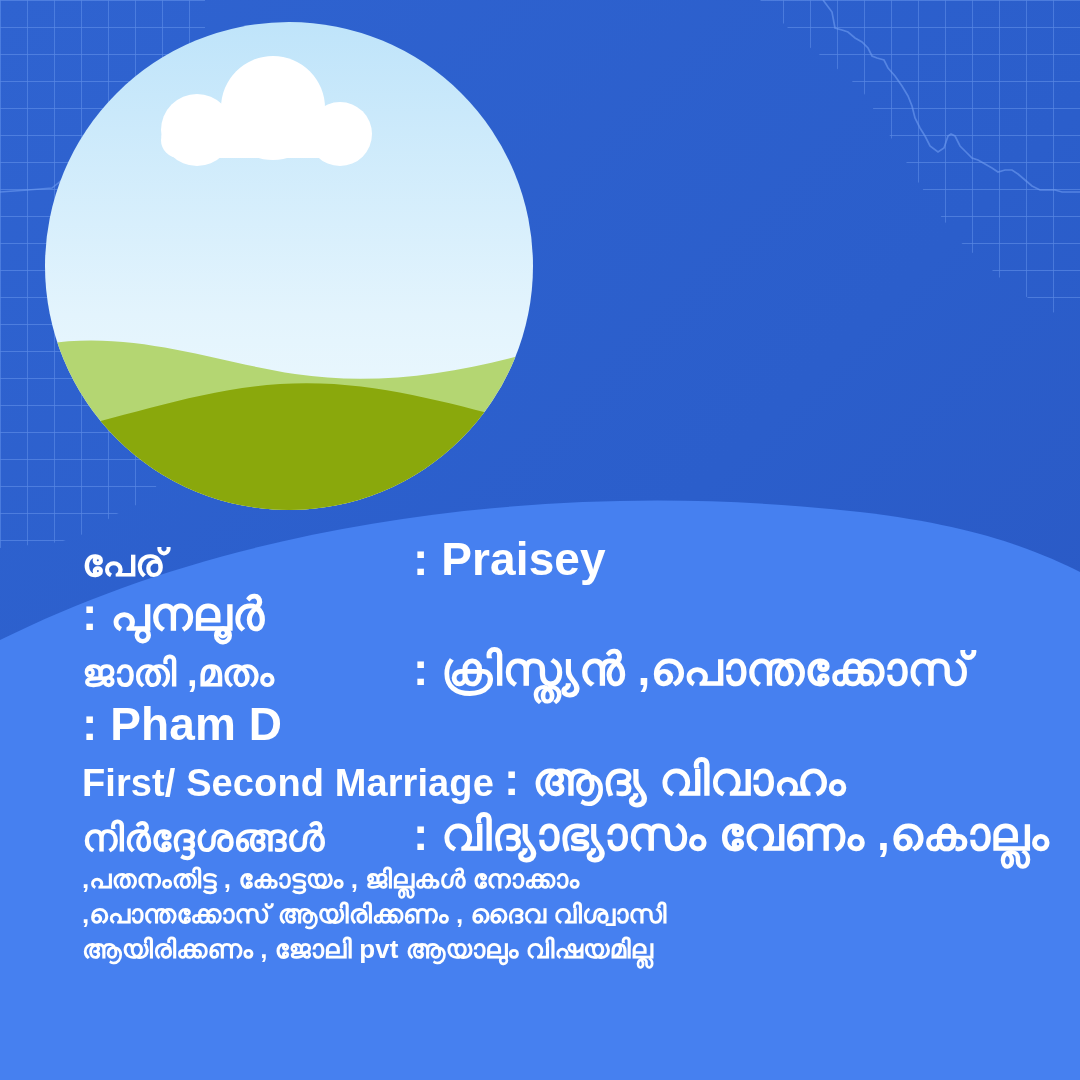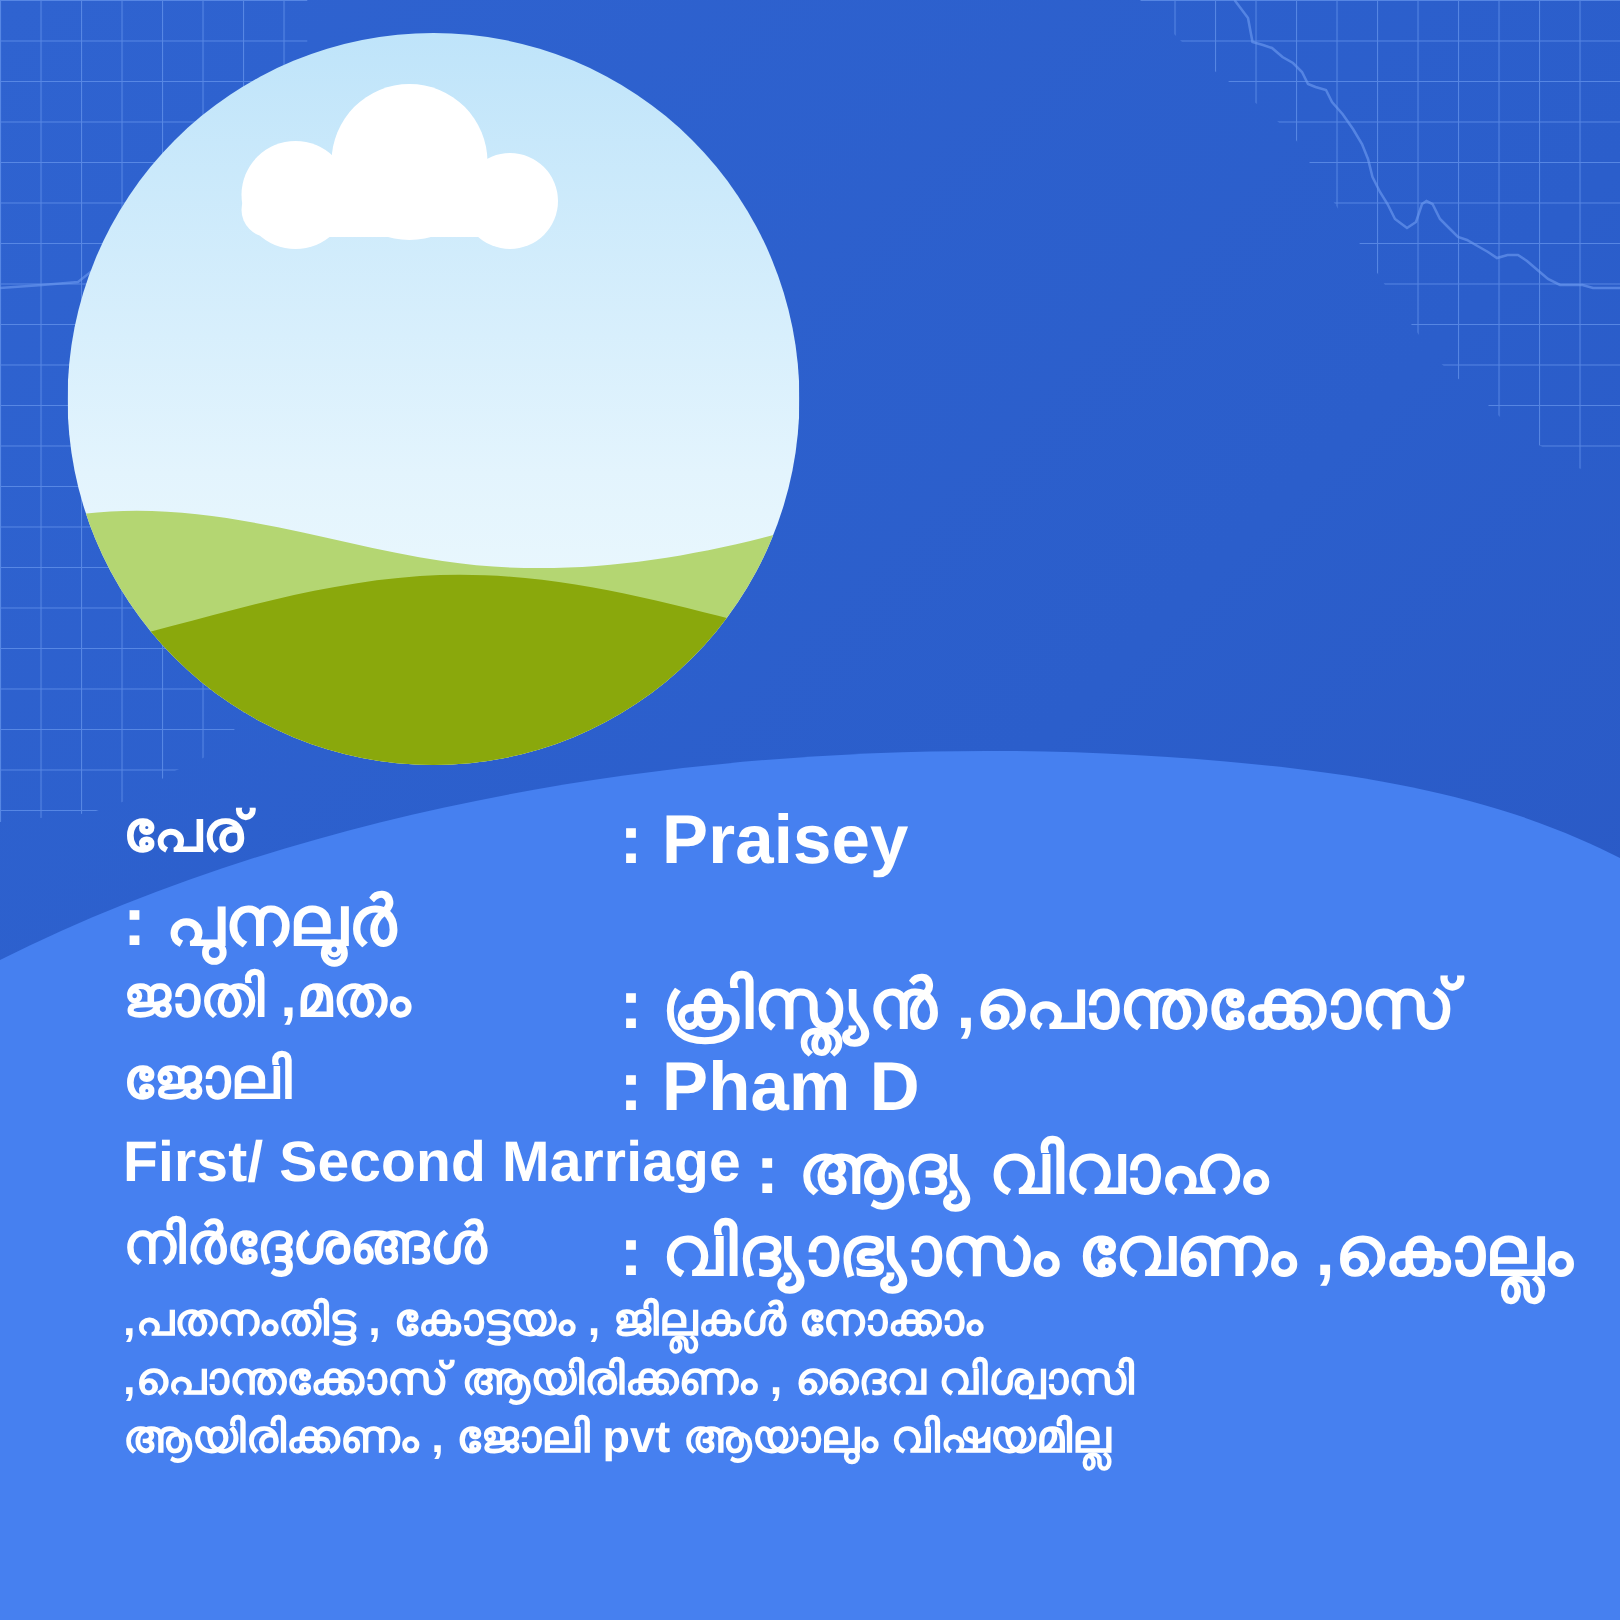--- a/index.html
+++ b/index.html
@@ -37,21 +37,21 @@
   
   #details {
     position:absolute;
     left:0; top:536px;
     width:1080px;
     padding:0 18px 0 82px;
   }
 
   .row {
     display:flex;
-    align-items:flex-start;
+    align-items:flex-end;
     line-height:1.0;
     margin-bottom:9px;
     white-space:nowrap;
   }
   .row .lbl {
     flex:0 0 auto;
     width:331px;
     color:#FFFFFF;
     font-size:38px;
     font-weight:bold;
@@ -64,21 +64,21 @@
     font-weight:bold;
     letter-spacing:0.1px;
   }
 
   
   .row.wide .lbl { width:auto; margin-right:10px; }
 
   
   .cont {
     color:#FFFFFF;
-    font-size:30px;
+    font-size:26px;
     font-weight:bold;
     line-height:1.0;
     margin-bottom:9px;
     white-space:nowrap;
     letter-spacing:0.1px;
   }
 </style>
 </head>
 <body>
 
@@ -163,21 +163,20 @@
     <div class="row">
       <span class="val"><span>:</span>&nbsp;<span>പുനലൂർ</span></span>
     </div>
 
     <div class="row">
       <span class="lbl">ജാതി ,മതം</span>
       <span class="val"><span>:</span>&nbsp;<span>ക്രിസ്ത്യൻ ,പൊന്തക്കോസ്</span></span>
     </div>
 
     <div class="row">
-      <span class="lbl">ജോലി</span>
       <span class="val"><span>:</span>&nbsp;<span>Pham D</span></span>
     </div>
 
     <div class="row wide">
       <span class="lbl">First/ Second Marriage</span>
       <span class="val"><span>:</span>&nbsp;<span>ആദ്യ വിവാഹം</span></span>
     </div>
 
     <div class="row">
       <span class="lbl">നിർദ്ദേശങ്ങൾ</span>

